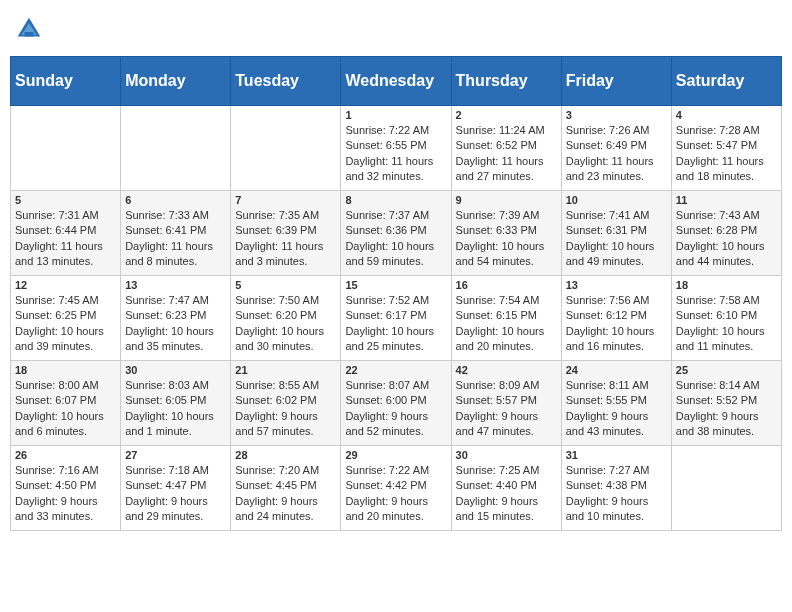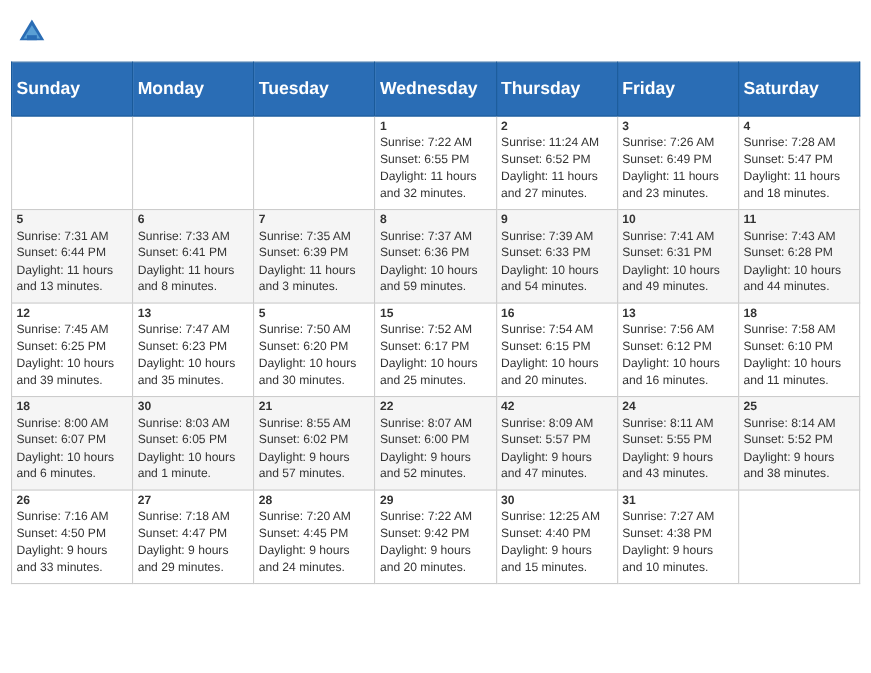--- a/index.html
+++ b/index.html
@@ -341,27 +341,27 @@
           <td>
             <span class="day-num">28</span>
             <div class="day-info">Sunrise: 7:20 AM
 Sunset: 4:45 PM
 Daylight: 9 hours
 and 24 minutes.</div>
           </td>
           <td>
             <span class="day-num">29</span>
             <div class="day-info">Sunrise: 7:22 AM
-Sunset: 9:42 PM
+Sunset: 4:42 PM
 Daylight: 9 hours
 and 20 minutes.</div>
           </td>
           <td>
             <span class="day-num">30</span>
-            <div class="day-info">Sunrise: 12:25 AM
+            <div class="day-info">Sunrise: 7:25 AM
 Sunset: 4:40 PM
 Daylight: 9 hours
 and 15 minutes.</div>
           </td>
           <td>
             <span class="day-num">31</span>
             <div class="day-info">Sunrise: 7:27 AM
 Sunset: 4:38 PM
 Daylight: 9 hours
 and 10 minutes.</div>

